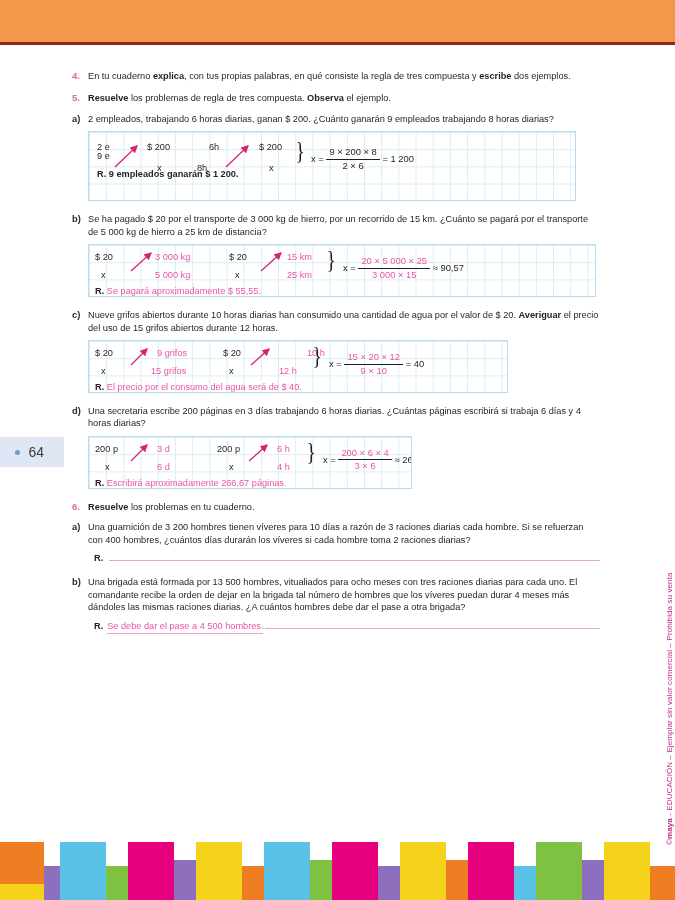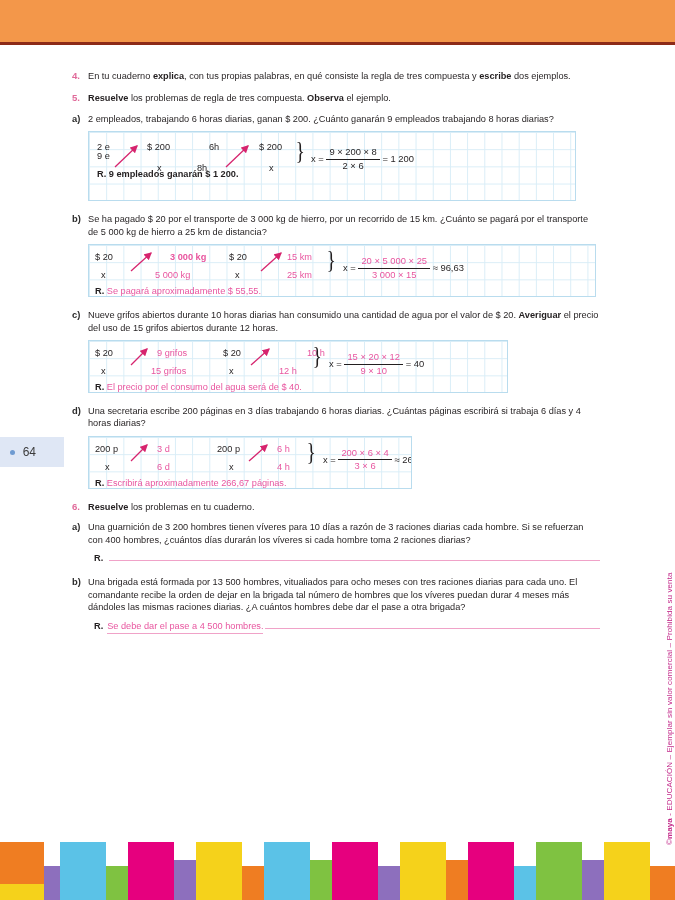--- a/index.html
+++ b/index.html
@@ -23,22 +23,22 @@
   .top-rule {
     position: absolute; left: 0; top: 42px; width: 675px; height: 3px;
     background: #8c2a18;
   }
 
   
   .page-tab {
     position: absolute; left: 0; top: 437px; width: 64px; height: 30px;
     background: #dfe7f5;
     display: flex; align-items: center; justify-content: flex-end;
-    padding-right: 28px;
-    font-size: 12px; color: #3b3b3b;
+    padding-right: 20px;
+    font-size: 14px; color: #3b3b3b;
   }
   .page-tab .dot {
     width: 5px; height: 5px; border-radius: 50%; background: #6f9bd1;
     margin-right: 8px;
   }
 
   
   .side-vert {
     position: absolute;
     right: 10px; top: 300px;
@@ -202,37 +202,37 @@
     <div class="sub-letter">b)</div>
     <div class="sub-body">
       <div>Se ha pagado $ 20 por el transporte de 3 000 kg de hierro, por un recorrido de 15 km. ¿Cuánto se pagará por el transporte de 5 000 kg de hierro a 25 km de distancia?</div>
 
       <div class="gridbox" style="width:508px;height:53px;">
         <svg class="ov" width="508" height="53">
           <line x1="42" y1="26" x2="62" y2="8" stroke="#d6246e" stroke-width="1.3" marker-end="url(#ah)"></line>
           <line x1="172" y1="26" x2="192" y2="8" stroke="#d6246e" stroke-width="1.3" marker-end="url(#ah)"></line>
         </svg>
         <div class="cell" style="left:6px;  top:6px;">$ 20</div>
-        <div class="cell" style="left:81px; top:6px; color:#e8559f;font-weight:bold;">3 000 kg</div>
+        <div class="cell" style="left:66px; top:6px; color:#e8559f;">3 000 kg</div>
         <div class="cell" style="left:140px;top:6px;">$ 20</div>
         <div class="cell" style="left:198px;top:6px; color:#e8559f;">15 km</div>
         <div class="cell" style="left:12px; top:24px;">x</div>
         <div class="cell" style="left:66px; top:24px; color:#e8559f;">5 000 kg</div>
         <div class="cell" style="left:146px;top:24px;">x</div>
         <div class="cell" style="left:198px;top:24px; color:#e8559f;">25 km</div>
 
         <div class="brace" style="left:236px; top:2px;">}</div>
 
         <div class="eq" style="left:254px; top:10px;">
           x =
           <span class="frac">
             <span class="n" style="color:#e8559f">20 × 5 000 × 25</span>
             <span class="d" style="color:#e8559f">3 000 × 15</span>
           </span>
-          <span>≈ 96,63</span>
+          <span>≈ 90,57</span>
         </div>
 
         <div class="ans" style="left:6px; top:40px;">
           <span class="rlabel">R.</span>
           <span class="rpink">Se pagará aproximadamente $ 55,55.</span>
         </div>
       </div>
     </div>
   </div>
 

